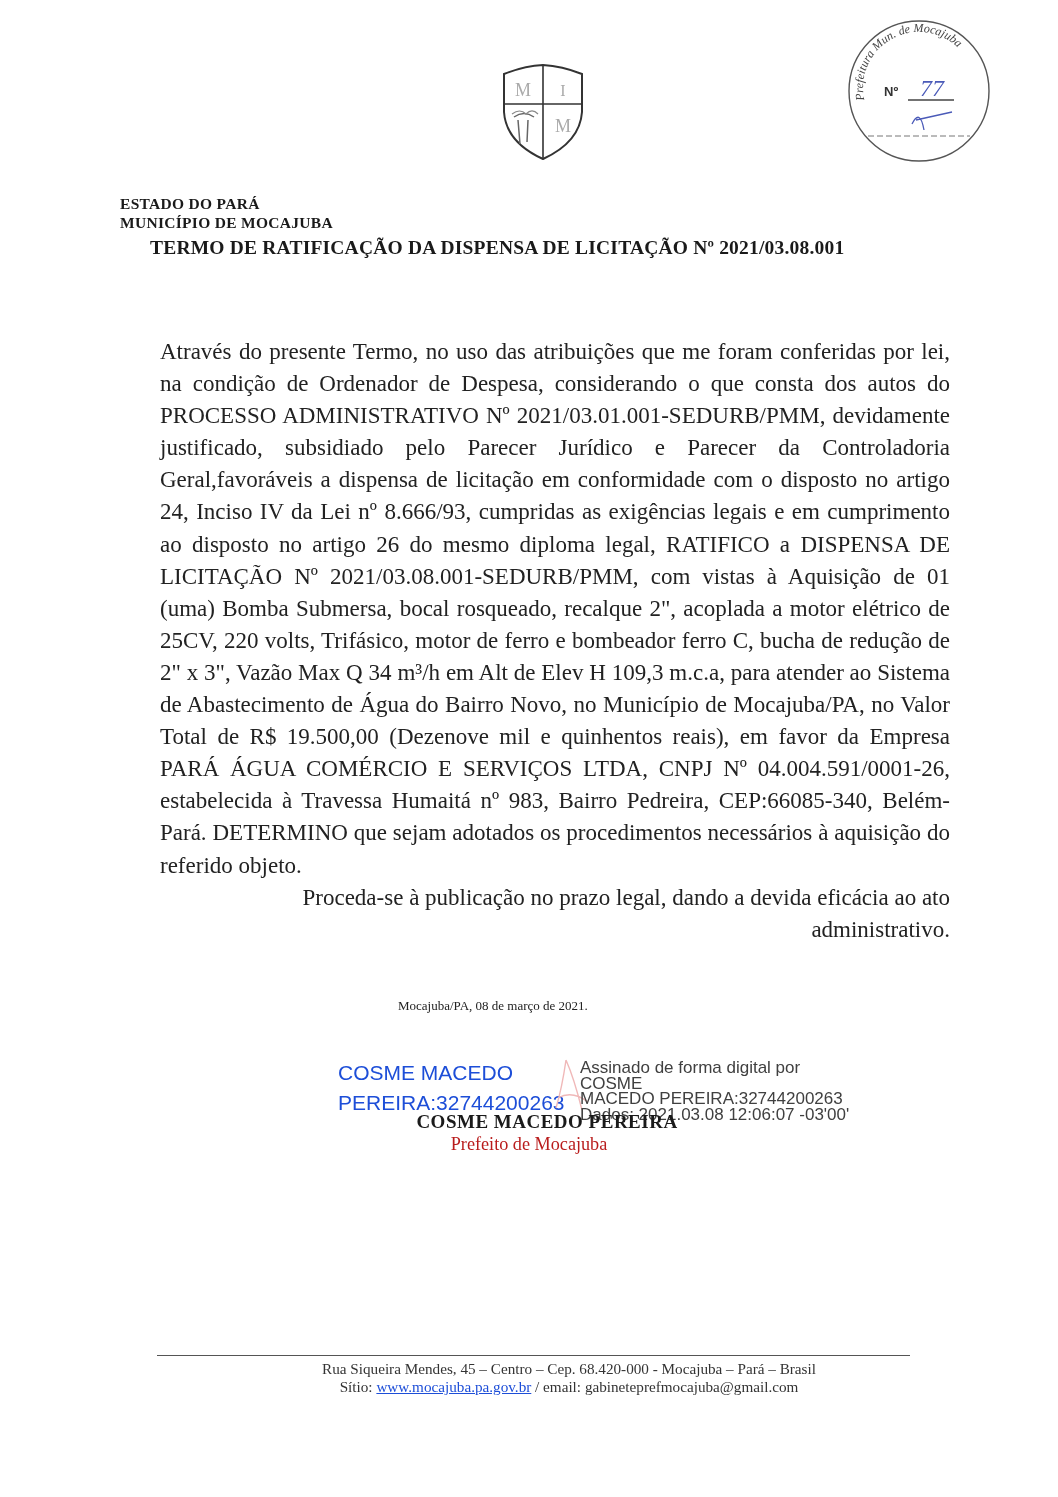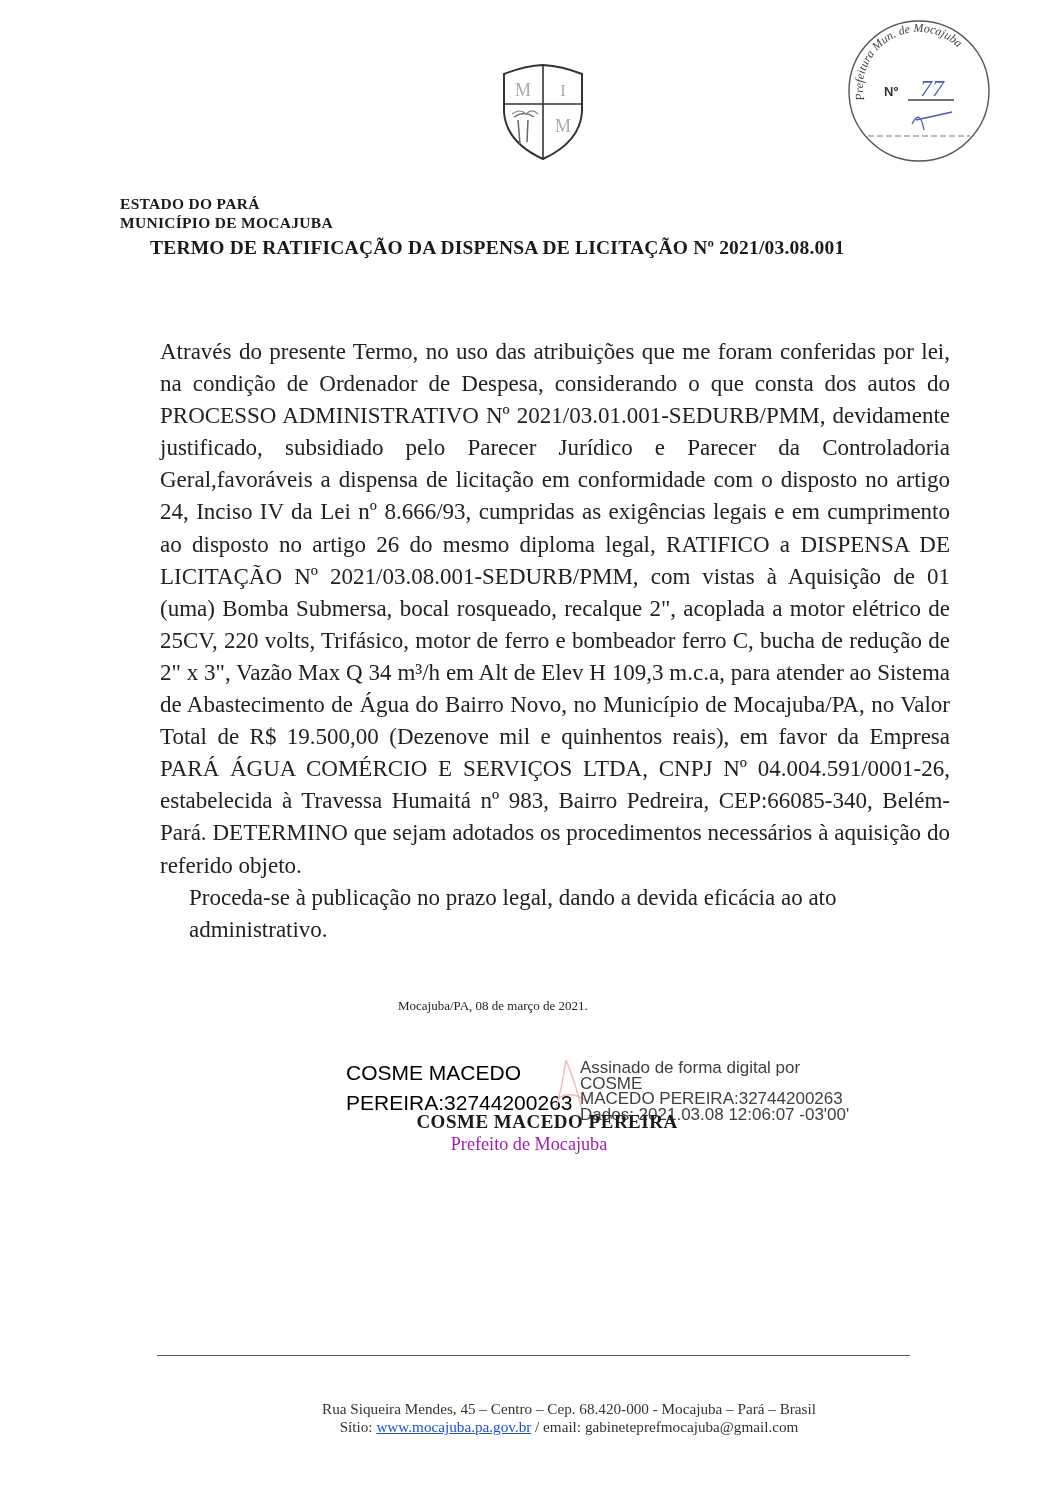--- a/index.html
+++ b/index.html
@@ -8,34 +8,34 @@
     .crest { position: absolute; left: 500px; top: 62px; width: 86px; height: 100px; }
     .header-text { position: absolute; left: 0; width: 1056px; top: 162px; text-align: left; margin-top: 32px; }
     .header-text div { font-weight: bold; font-size: 15.5px; line-height: 19px; letter-spacing: 0.3px; }
     .header-text .st { padding-left: 120px; }
     .stamp { position: absolute; left: 844px; top: 16px; width: 150px; height: 150px; }
     .title { position: absolute; left: 150px; width: 800px; top: 228px; text-align: left;
              font-weight: bold; font-size: 19.5px; line-height: 40px; letter-spacing: 0.2px; }
     .body-text { position: absolute; left: 160px; width: 790px; top: 336px;
                  font-size: 23px; line-height: 32.1px; text-align: justify; color: #222; }
     .body-text p { margin: 0; }
-    .body-text .para2 { margin-top: 0; text-align: left; margin-left: 29px; }
+    .body-text .para2 { margin-top: 0; text-align: right; }
     .date { position: absolute; left: 398px; top: 998px; font-size: 13px; color: #222; }
     .sig-block { position: absolute; left: 338px; top: 1058px; width: 520px; height: 60px; }
-    .sig-name { position: absolute; left: 8px; top: 0; font-family: "Liberation Sans", "DejaVu Sans", sans-serif;
-                font-size: 21px; line-height: 30px; color: #000000; }
+    .sig-name { position: absolute; left: 0; top: 0; font-family: "Liberation Sans", "DejaVu Sans", sans-serif;
+                font-size: 21px; line-height: 30px; color: #1d4ed8; }
     .sig-info { position: absolute; left: 242px; top: 2px; font-family: "Liberation Sans", "DejaVu Sans", sans-serif;
                 font-size: 17px; line-height: 15.5px; color: #404040; }
     .sig-mark { position: absolute; left: 214px; top: 0; width: 40px; height: 55px; }
     .signer { position: absolute; left: 0; width: 1058px; top: 1112px; text-align: center; }
     .signer .name { font-weight: bold; font-size: 19px; letter-spacing: 0.5px; line-height: 20px; padding-left: 36px; }
-    .signer .role { font-size: 18.2px; line-height: 24px; color: #a21caf; }
+    .signer .role { font-size: 18.2px; line-height: 24px; color: #b91c1c; }
     .footer-line { position: absolute; left: 157px; top: 1355px; width: 753px; height: 1px; background: #555; }
     .footer { position: absolute; left: 0; width: 1058px; top: 1360px; text-align: center;
-              font-size: 15.2px; line-height: 18px; color: #333; margin-top: 40px; }
+              font-size: 15.2px; line-height: 18px; color: #333; }
     .footer div { padding-left: 80px; }
     .footer a { color: #1d4ed8; text-decoration: underline; }
   </style>
 </head>
 <body>
 
 <div class="crest">
   <svg width="86" height="100" viewBox="0 0 86 100">
     <path d="M43 3 Q62 4 82 12 L82 50 Q80 80 43 97 Q6 80 4 50 L4 12 Q24 4 43 3 Z" fill="#fff" stroke="#333" stroke-width="2"></path>
     <line x1="43" y1="4" x2="43" y2="96" stroke="#333" stroke-width="1.6"></line>

